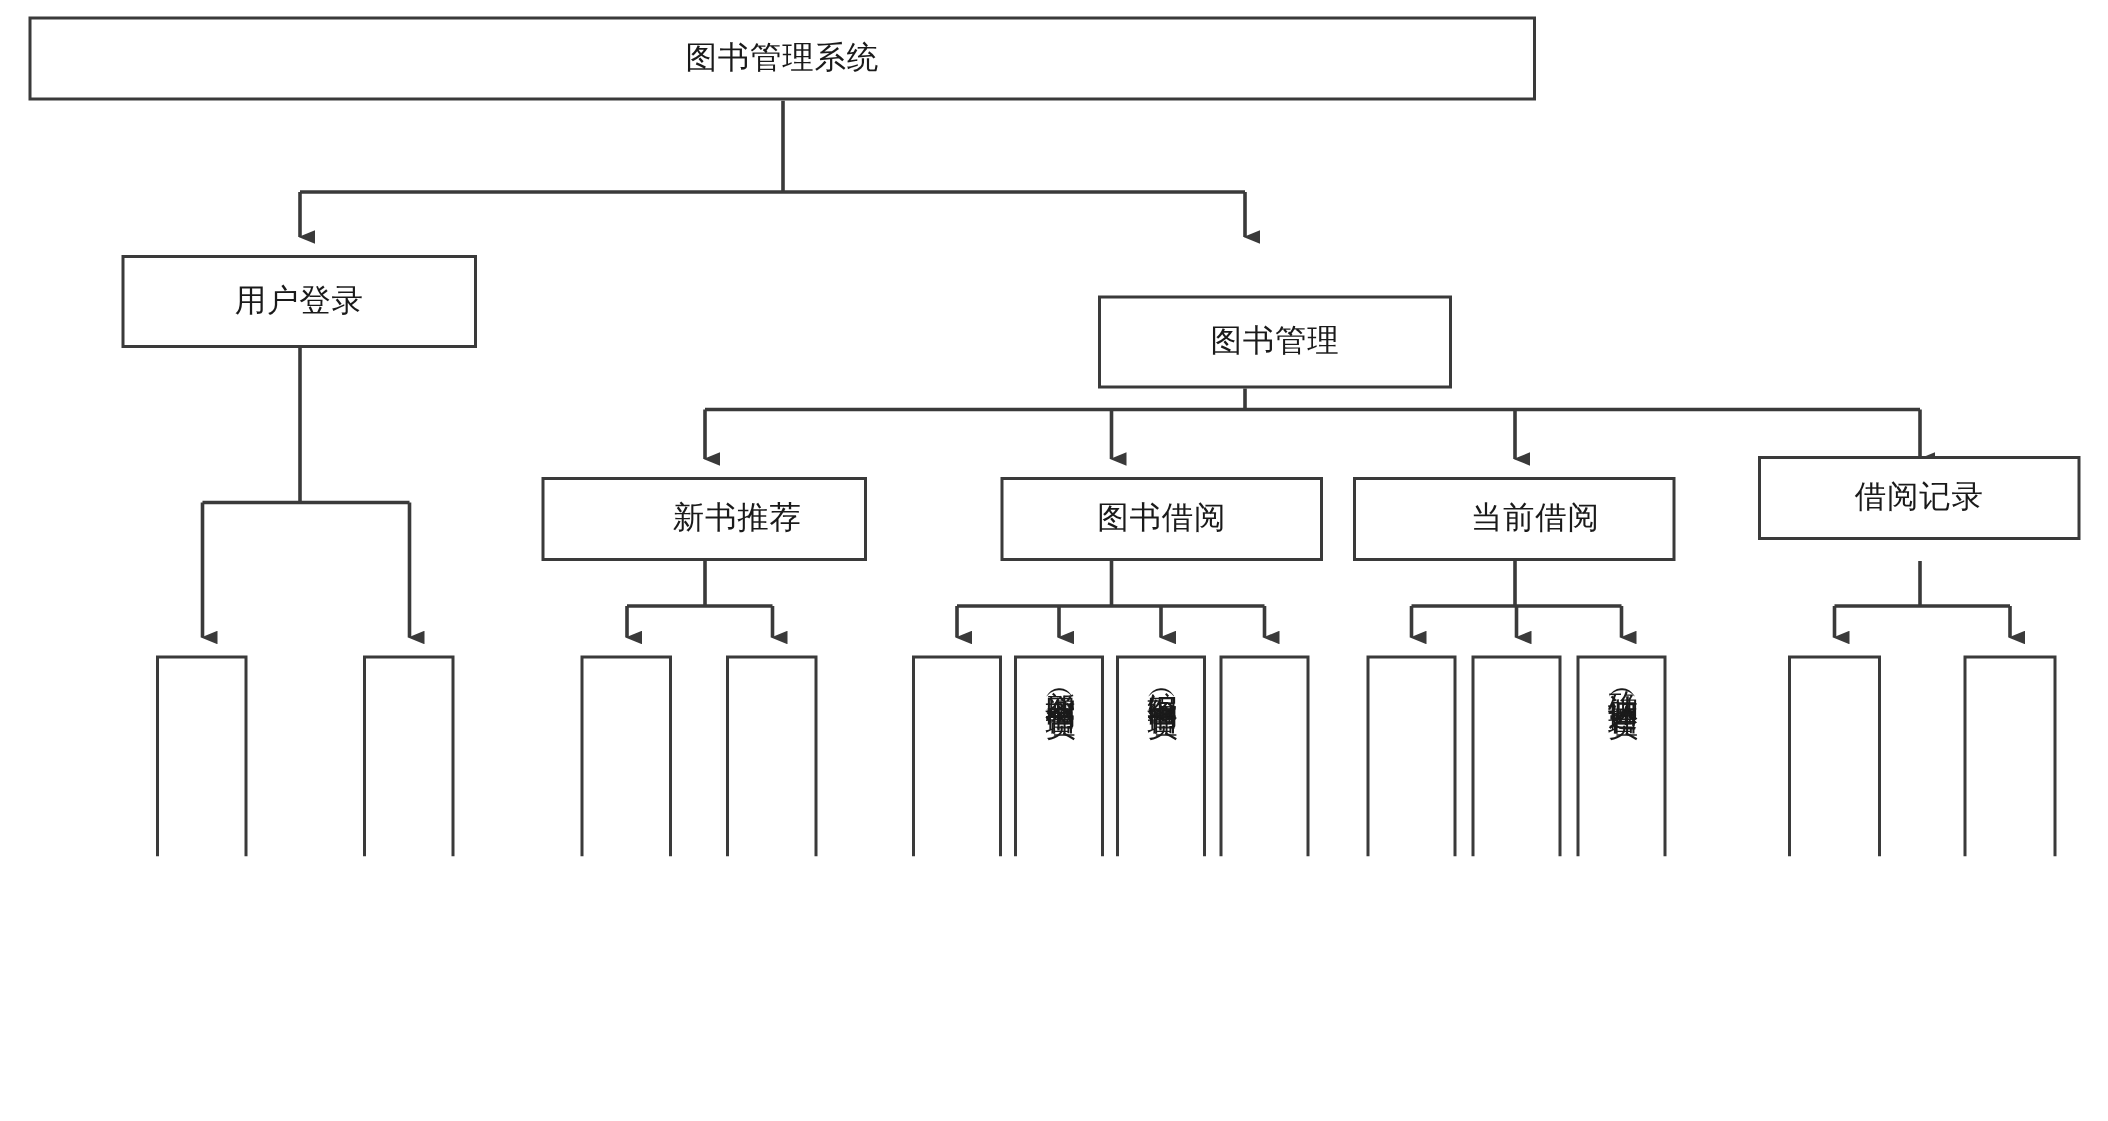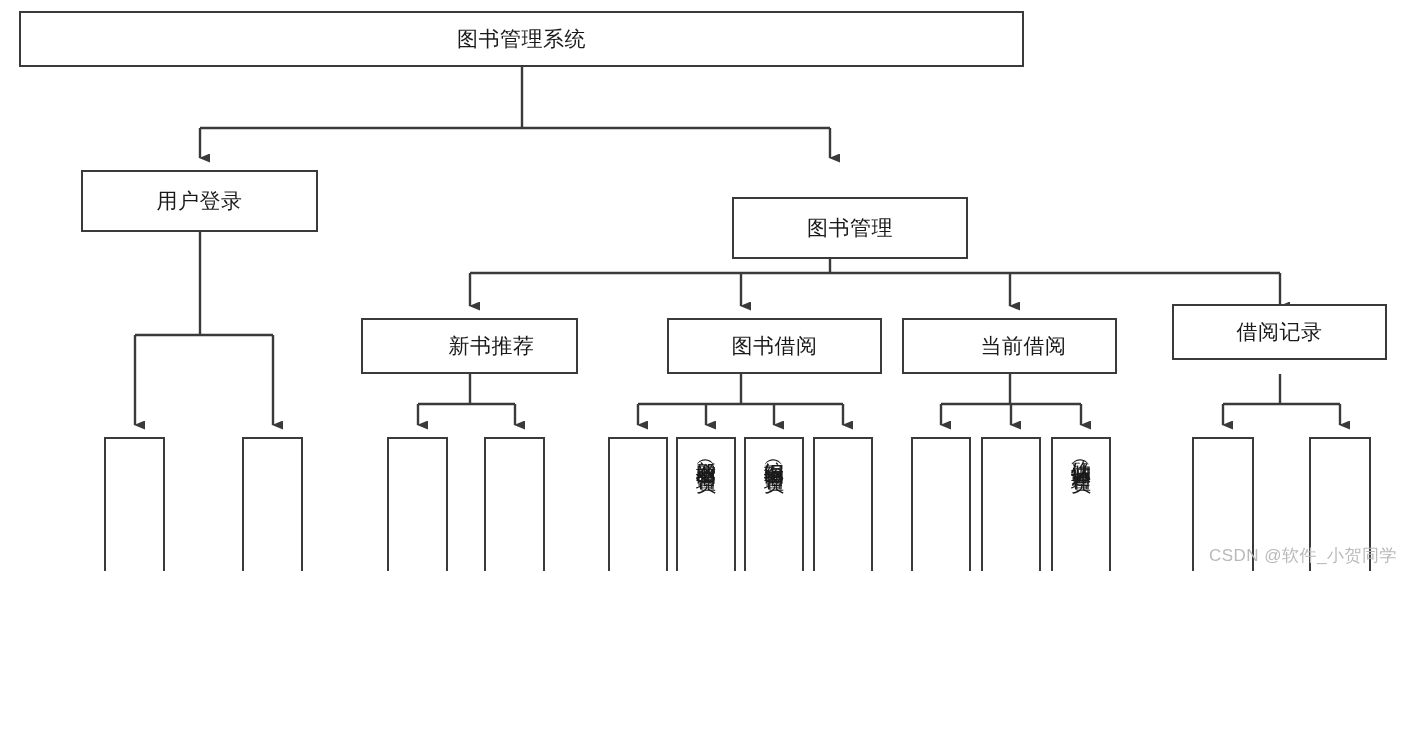--- a/index.html
+++ b/index.html
@@ -176,14 +176,13 @@
         <span class="node-label">确认归还（管理员）</span>
       </div>
       <div class="node vertical centered" style="left: 1192px; top: 437px; width: 62px; height: 296px;">
         <span class="node-label">新增借阅记录</span>
       </div>
       <div class="node vertical centered" style="left: 1309px; top: 437px; width: 62px; height: 296px;">
         <span class="node-label">查询借阅记录</span>
       </div>
     </div>
 
-  <div id="watermark">CSDN @软件_小贺同学</div>
 </div>
 
 </body></html>

